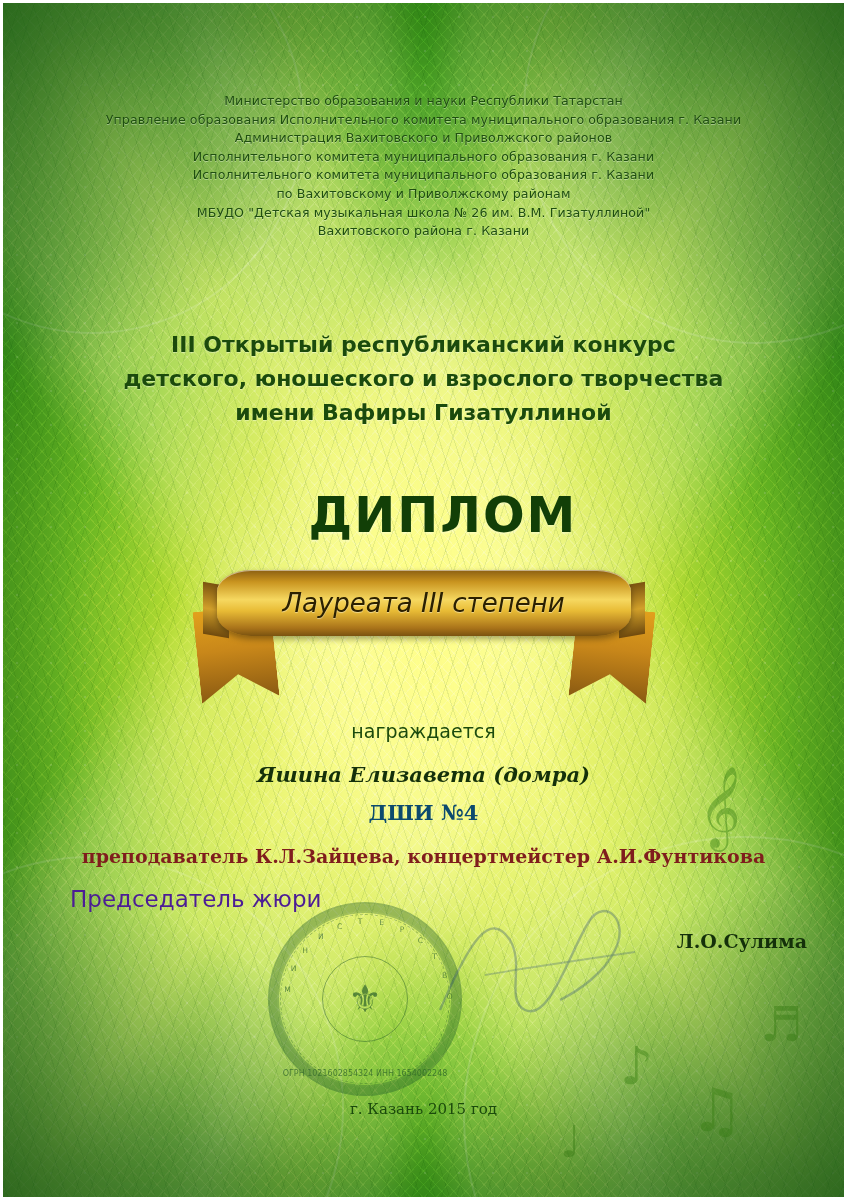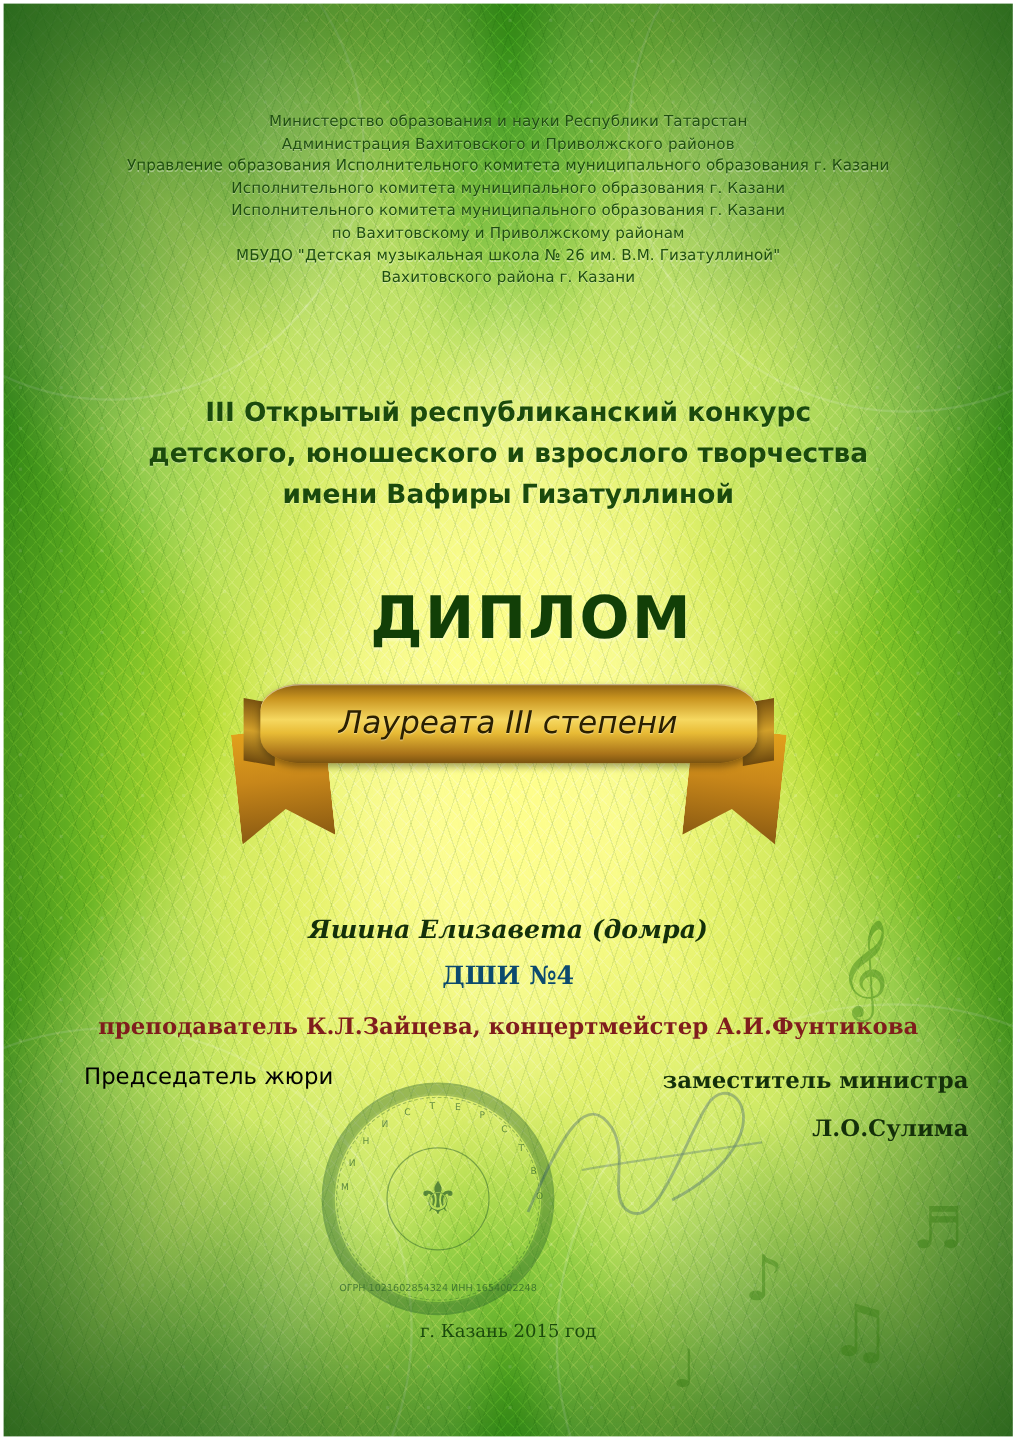--- a/index.html
+++ b/index.html
@@ -243,22 +243,22 @@
     font-size: 19px;
     font-weight: 700;
     color: #7f1d1d;
     font-family: "DejaVu Serif", serif;
   }
 
   .sign-chair {
     position: absolute;
     top: 886px;
     left: 70px;
-    font-size: 19px;
-    color: #000000;
+    font-size: 23px;
+    color: #4c1d95;
   }
   .sign-minister {
     position: absolute;
     top: 890px;
     right: 40px;
     font-size: 19px;
     font-weight: 700;
     color: #14300a;
     font-family: "DejaVu Serif", serif;
   }
@@ -365,22 +365,22 @@
   <span class="note" style="left:560px;top:1120px;font-size:44px;">♩</span>
   <span class="note" style="left:760px;top:1000px;font-size:48px;">♬</span>
 
   <div class="vignette"></div>
   <div class="paper-edge"></div>
 
   <div class="content">
 
     <div class="org-block">
       <div>Министерство образования и науки Республики Татарстан</div>
+      <div>Управление образования Исполнительного комитета муниципального образования г. Казани</div>
       <div>Администрация Вахитовского и Приволжского районов</div>
-      <div>Управление образования Исполнительного комитета муниципального образования г. Казани</div>
       <div>Исполнительного комитета муниципального образования г. Казани</div>
       <div>Исполнительного комитета муниципального образования г. Казани</div>
       <div>по Вахитовскому и Приволжскому районам</div>
       <div>МБУДО "Детская музыкальная школа № 26 им. В.М. Гизатуллиной"</div>
       <div>Вахитовского района г. Казани</div>
     </div>
 
     <div class="contest-block">
       <div>III Открытый республиканский конкурс</div>
       <div>детского, юношеского и взрослого творчества</div>
@@ -392,26 +392,26 @@
     <div class="ribbon-wrap">
       <div class="ribbon-tail left"></div>
       <div class="ribbon-tail right"></div>
       <div class="ribbon-fold l"></div>
       <div class="ribbon-fold r"></div>
       <div class="ribbon-main">
         <span class="ribbon-text">Лауреата III степени</span>
       </div>
     </div>
 
+    <div class="awarded-to">награждается</div>
     <div class="laureate-name">Яшина Елизавета (домра)</div>
     <div class="school">ДШИ №4</div>
     <div class="teachers">преподаватель К.Л.Зайцева, концертмейстер А.И.Фунтикова</div>
 
     <div class="sign-chair">Председатель жюри</div>
-    <div class="sign-minister">заместитель министра</div>
     <div class="sign-minister-name">Л.О.Сулима</div>
 
     <div class="seal">
       <div class="ring-text"></div>
       <div class="seal-arc">
         <span style="transform: rotate(-80deg) translate(0,-82px) rotate(80deg);">М</span>
         <span style="transform: rotate(-65deg) translate(0,-82px) rotate(65deg);">И</span>
         <span style="transform: rotate(-50deg) translate(0,-82px) rotate(50deg);">Н</span>
         <span style="transform: rotate(-35deg) translate(0,-82px) rotate(35deg);">И</span>
         <span style="transform: rotate(-20deg) translate(0,-82px) rotate(20deg);">С</span>

